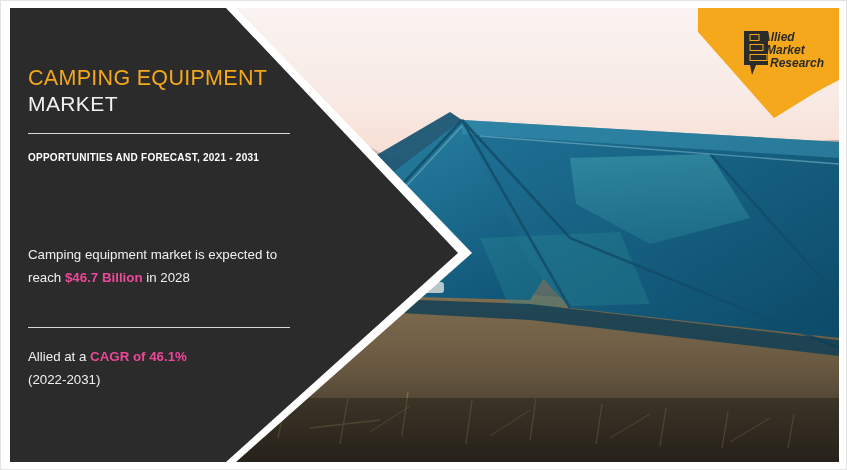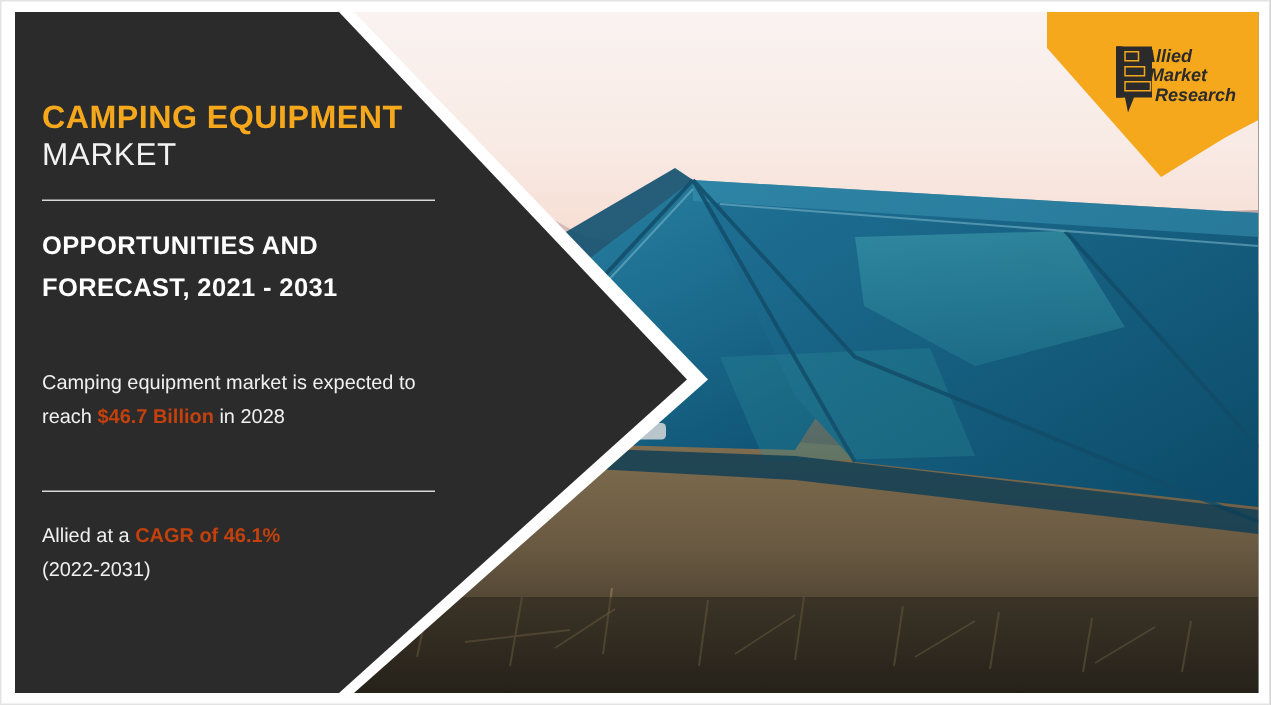--- a/index.html
+++ b/index.html
@@ -36,51 +36,51 @@
 
   
   .copy{
     position:absolute;left:10px;top:8px;
     width:300px;height:454px;
     z-index:30;
     color:#ffffff;
   }
   .t-camping{
     position:absolute;left:18px;top:60px;
-    font-size:21.5px;font-weight:bold;letter-spacing:.3px;
+    font-size:21.5px;font-weight:normal;letter-spacing:.3px;
     color:#f5a81c;line-height:1;white-space:nowrap;
   }
   .t-market{
     position:absolute;left:18px;top:85px;
     font-size:21px;font-weight:normal;letter-spacing:.4px;
     color:#f2f2f2;line-height:1;
   }
   .rule{
     position:absolute;left:18px;width:262px;height:1px;
     background:#d8d8d8;
   }
   .rule1{top:125px;}
   .rule2{top:319px;}
 
   .t-forecast{
     position:absolute;left:18px;top:142px;width:268px;
-    font-size:17px;font-weight:bold;line-height:1.65;
+    font-size:10px;font-weight:bold;line-height:1.65;
     letter-spacing:.25px;color:#ffffff;
   }
   .t-body{
     position:absolute;left:18px;top:236px;width:268px;
     font-size:13.3px;font-weight:normal;line-height:1.72;
     color:#f0f0f0;
   }
   .t-cagr{
     position:absolute;left:18px;top:338px;width:268px;
     font-size:13.3px;font-weight:normal;line-height:1.72;
     color:#f0f0f0;
   }
-  .hl{color:#c2410c;font-weight:bold;}
+  .hl{color:#ec4899;font-weight:bold;}
 
   
   .pennant{
     position:absolute;left:692px;top:8px;
     width:147px;height:110px;z-index:40;font-style:italic;
   }
   .pennant svg{display:block;width:100%;height:100%;}
 </style>
 </head>
 <body>

